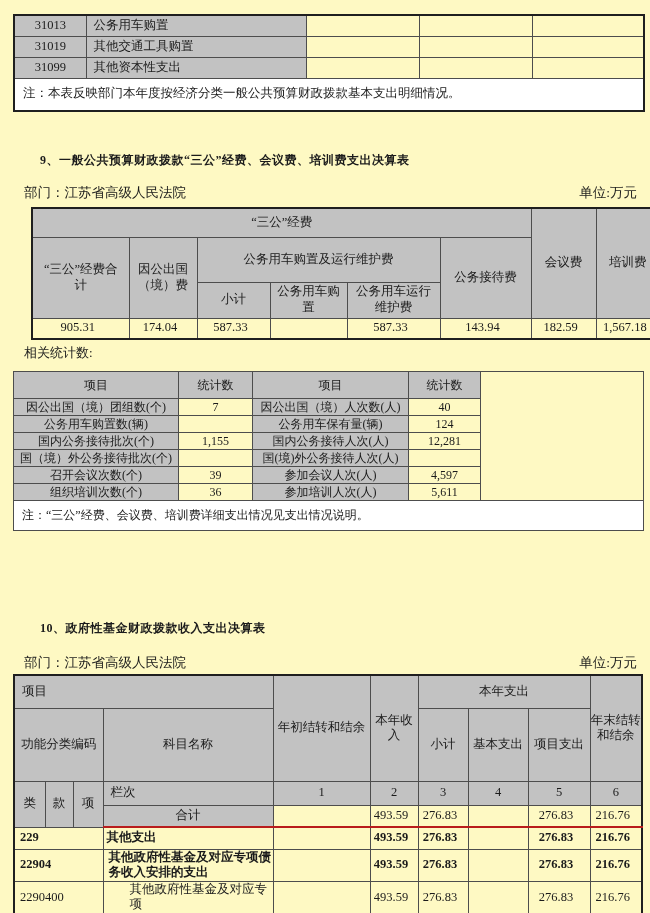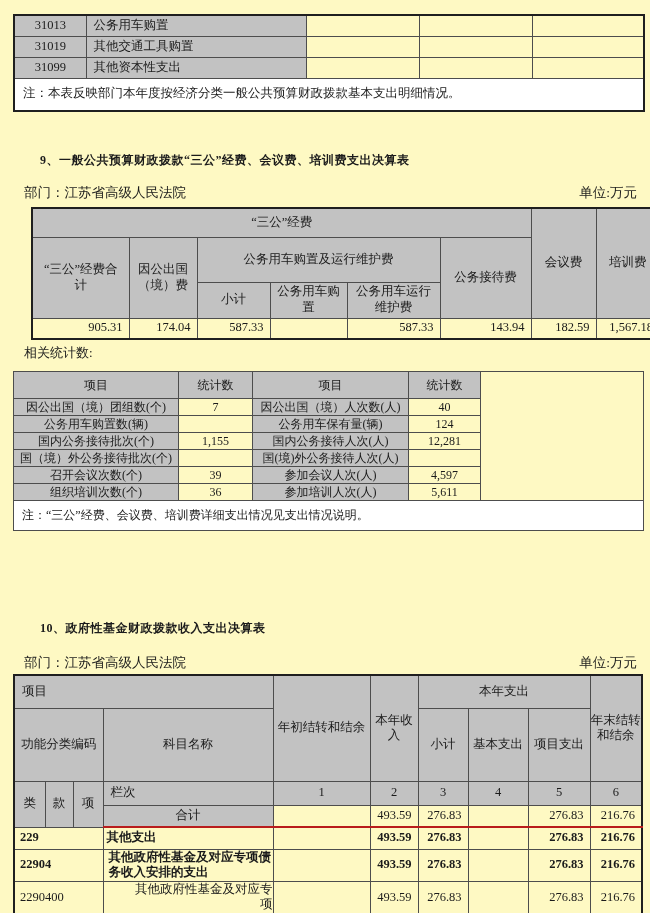--- a/index.html
+++ b/index.html
@@ -6,24 +6,24 @@
   #page{
     position:relative;width:650px;height:913px;background:#fef9c3;
     font-family:"Liberation Serif","DejaVu Serif",serif;
     color:#1b1b1b;overflow:hidden;
   }
   table{border-collapse:collapse;table-layout:fixed;}
   td{vertical-align:middle;padding:0;font-size:12.5px;line-height:1.25;overflow:hidden;}
   .g{background:#c2c2c2;}
   .ctr{text-align:center;}
   .lft{text-align:left;padding-left:7px;}
-  .num{text-align:right;padding-right:6px;}
+  .num{text-align:center;padding-right:6px;}
   .pre{white-space:pre-line;}
   .b{font-weight:bold;margin-top:32px;}
-  .ind{padding-left:26px;text-align:right;}
+  .ind{padding-left:26px;}
   
   .tbl td{border:1px solid #4d4d4d;}
   .frame2{border:2px solid #1f1f1f;}
   .frame1{border:1px solid #3f3f3f;}
   
   #top-table{position:absolute;left:13px;top:14px;width:630px;}
   #top-table tr{height:21px;}
   #top-table tr.note-row{height:33px;}
   
   .sec-title{position:absolute;left:40px;font-size:12px;font-weight:bold;letter-spacing:0.5px;}

